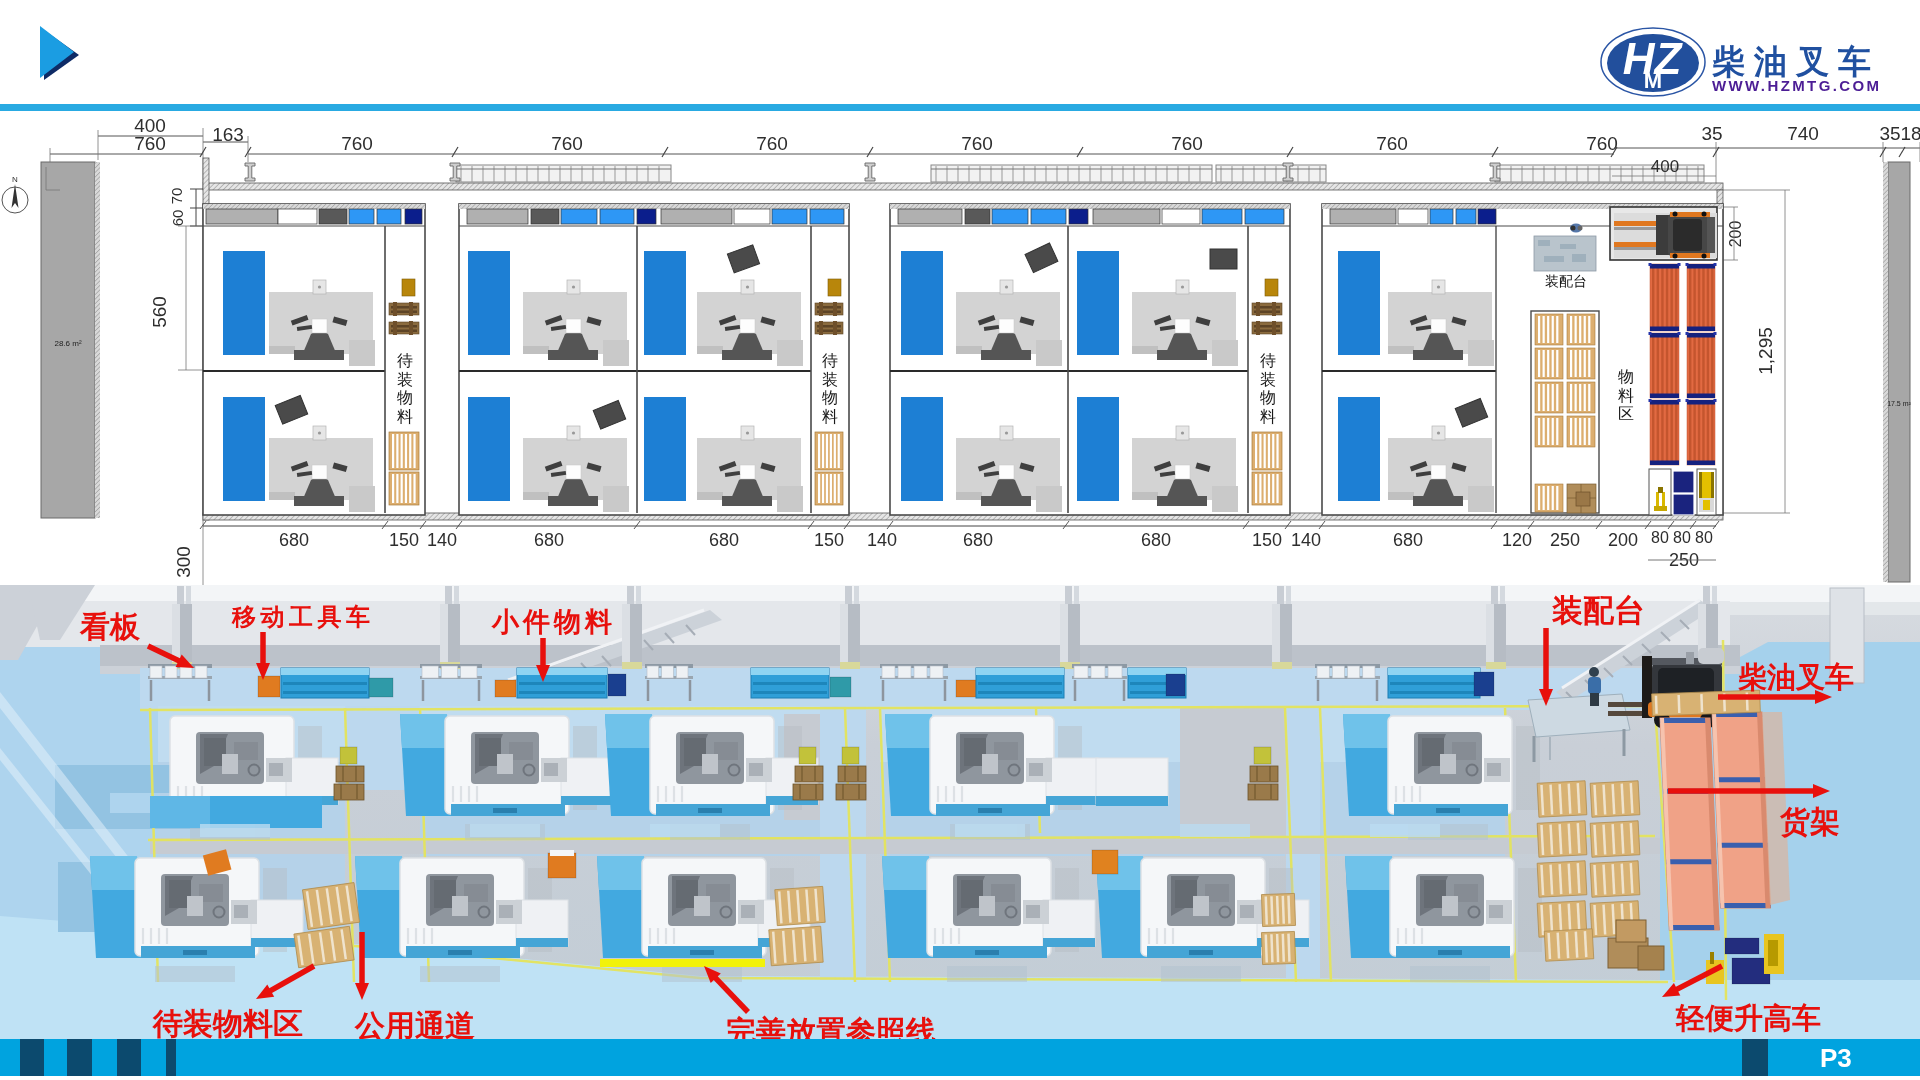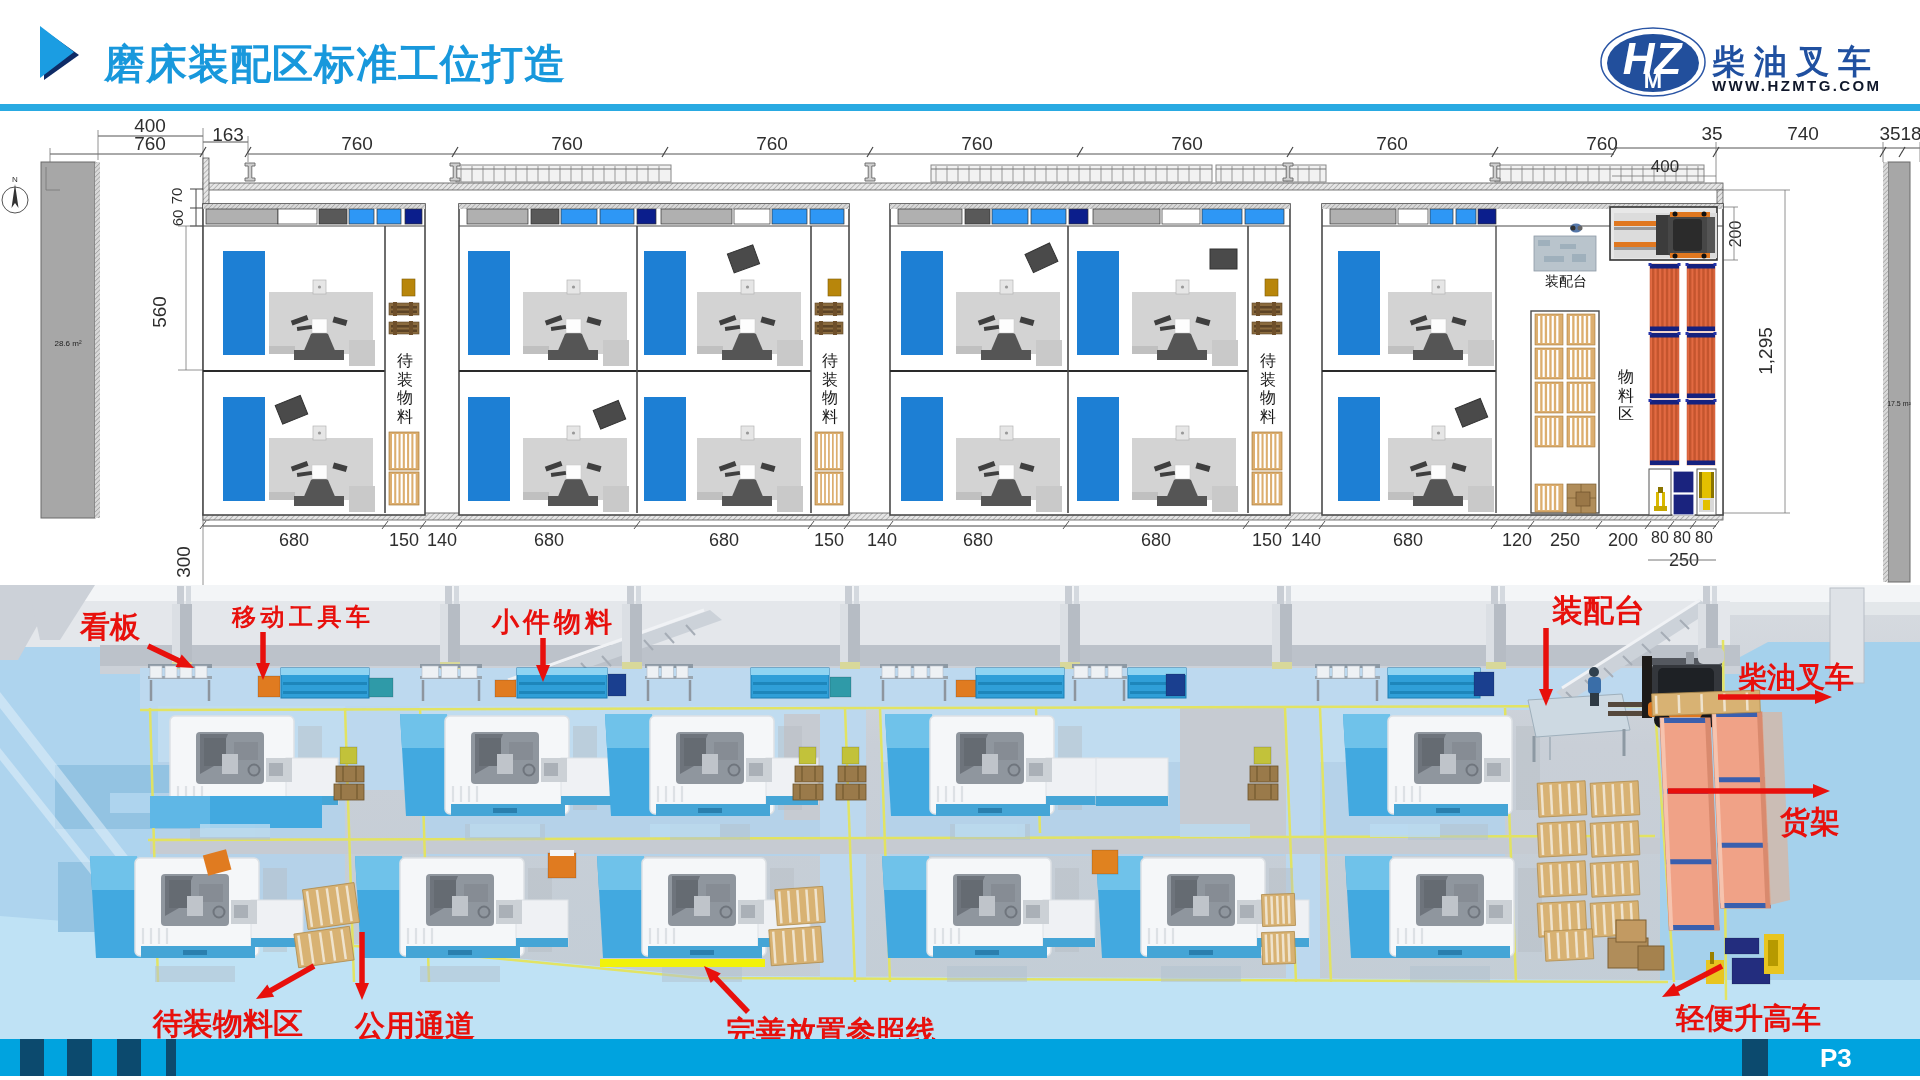--- a/index.html
+++ b/index.html
@@ -8,32 +8,31 @@
 </style></head><body>
 <div id="page">
 
 <div class="abs" style="left:0;top:0;width:1920px;height:112px;background:#fff;">
 
 <svg class="abs" style="left:38px;top:24px;" width="45" height="62">
 <polygon points="6,6 41,31 6,56" fill="#0e2b66"></polygon>
 <polygon points="2,2 36,28 2,54" fill="#1b9de2"></polygon>
 </svg>
 
-<div class="abs" style="left:104px;top:37px;font-size:41px;font-weight:bold;color:#1898dc;letter-spacing:1px;">磨床装配区标准工位打造</div>
 
 <svg class="abs" style="left:1598px;top:22px;" width="110" height="76">
 <ellipse cx="55" cy="40" rx="52" ry="34" fill="#fff" stroke="#2a55a5" stroke-width="1.5"></ellipse>
 <ellipse cx="55" cy="41" rx="46" ry="29" fill="#224f9c"></ellipse>
 <text x="54" y="52" font-size="44" font-style="italic" font-weight="bold" fill="#fff" text-anchor="middle" font-family="Liberation Sans, sans-serif">HZ</text>
 <text x="55" y="66" font-size="22" font-weight="bold" fill="#fff" text-anchor="middle" font-family="Liberation Sans, sans-serif">M</text>
 </svg>
 
 <div class="abs" style="left:1712px;top:40px;font-size:33px;font-weight:bold;color:#2050a0;letter-spacing:9px;">柴油叉车</div>
 
-<div class="abs" style="left:1712px;top:77px;font-size:15px;font-weight:bold;color:#0f172a;letter-spacing:2.4px;">WWW.HZMTG.COM</div>
+<div class="abs" style="left:1712px;top:77px;font-size:15px;font-weight:bold;color:#4c1d95;letter-spacing:2.4px;">WWW.HZMTG.COM</div>
 </div>
 
 <div class="abs" style="left:0;top:104px;width:1920px;height:7px;background:#29aae2;"></div>
 
 <svg class="abs" style="left:0;top:0;" width="1920" height="585" viewBox="0 0 1920 585">
 <defs>
 <pattern id="hatch" width="3.6" height="3.6" patternTransform="rotate(45)" patternUnits="userSpaceOnUse">
 <rect width="3.6" height="3.6" fill="#e6e6e6"></rect>
           <line x1="0" y1="0" x2="0" y2="3.6" stroke="#8e8e8e" stroke-width="1.1"></line>
 </pattern>

